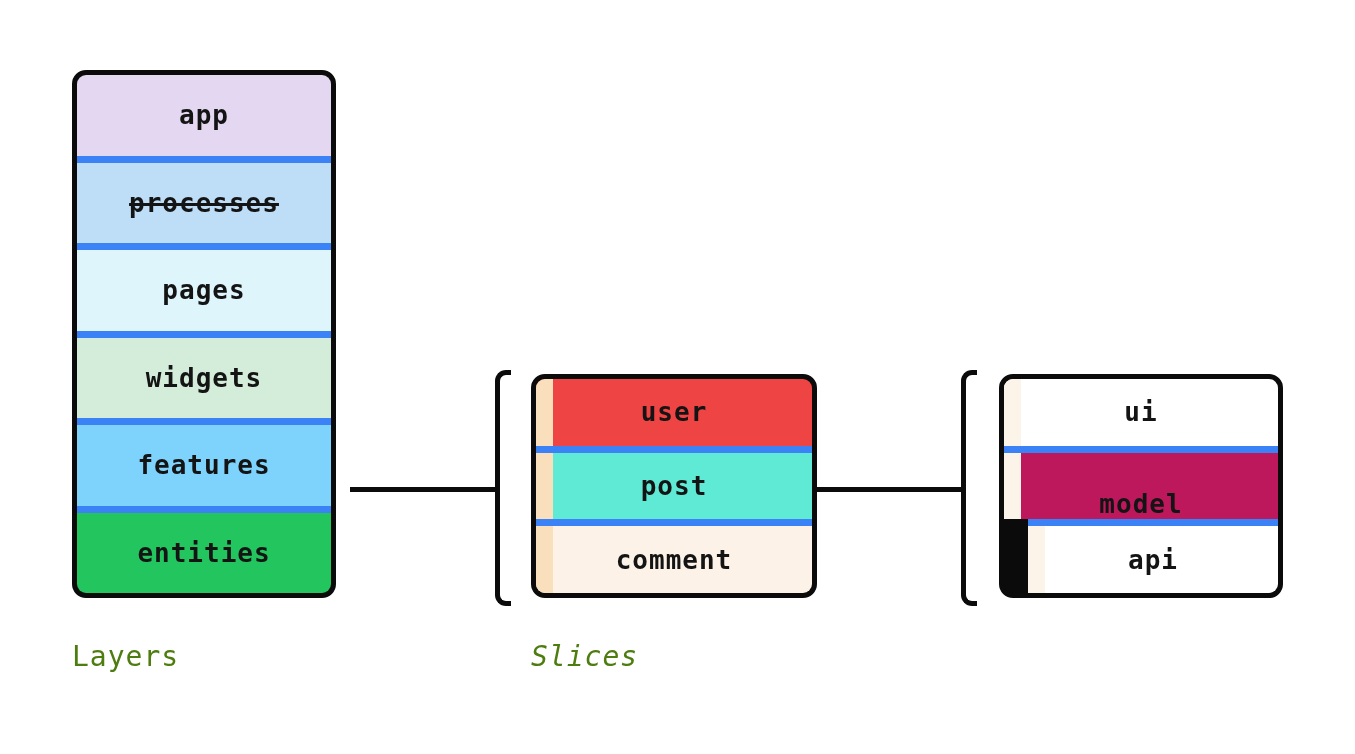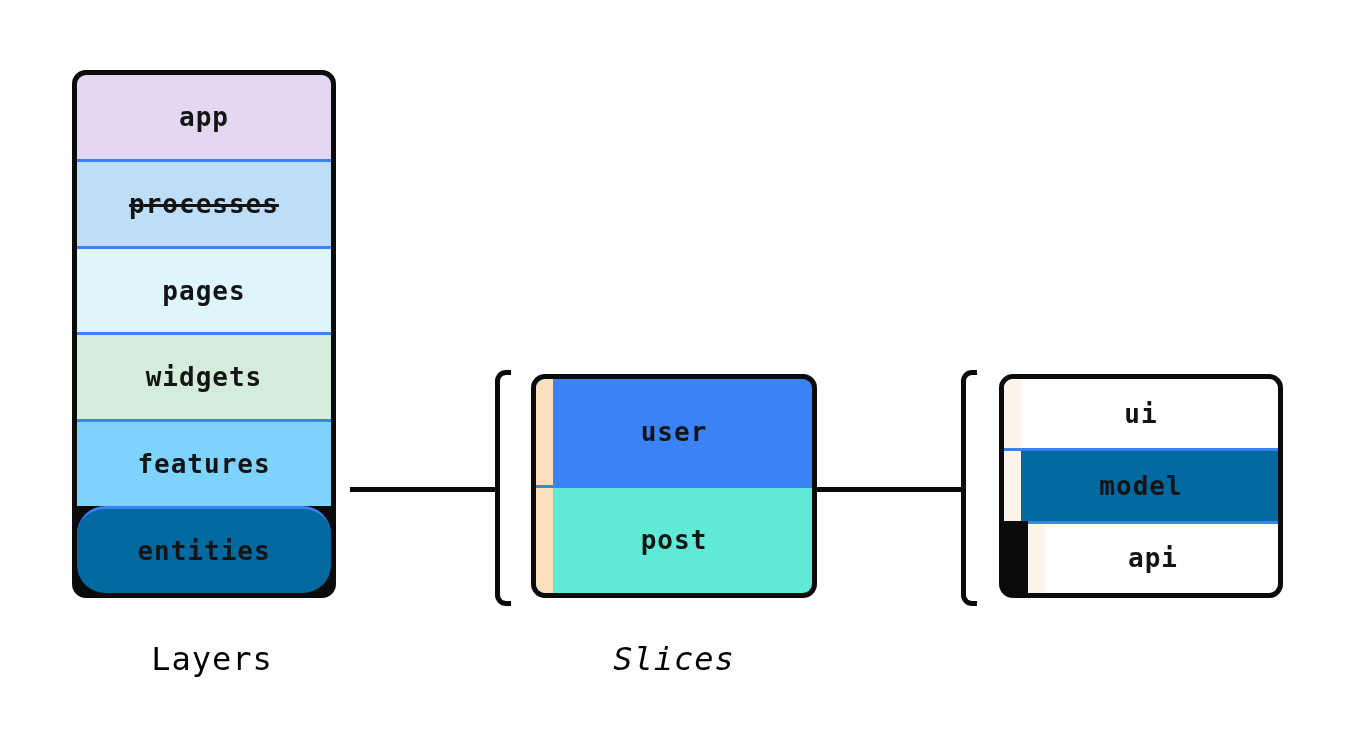--- a/index.html
+++ b/index.html
@@ -27,21 +27,21 @@
     box-sizing: border-box;
   }
   .row {
     position: relative;
     flex: 1;
     display: flex;
     align-items: center;
     justify-content: center;
     background: #ffffff;
   }
-  .row + .row { border-top: 3px solid #3b82f6; }
+  .row + .row { border-top: 7px solid #3b82f6; }
   .row-label {
     font-size: 26px;
     font-weight: bold;
     color: #141414;
     letter-spacing: 1px;
     position: relative;
     z-index: 2;
   }
   .strike { text-decoration: line-through; text-decoration-thickness: 2.5px; }
   .accent-strip {
@@ -73,24 +73,24 @@
     position: absolute;
     height: 5px;
     background: #0b0b0b;
     top: 487px;
   }
   #connector-1 { left: 350px; width: 147px; }
   #connector-2 { left: 815px; width: 148px; }
   
   .group-label {
     position: absolute;
-    text-align: center;
-    font-size: 32px;
+    text-align: left;
+    font-size: 28px;
     font-weight: normal;
-    color: #000000;
+    color: #4d7c0f;
     letter-spacing: 1px;
   }
   #layers-label   { left: 72px;  top: 640px; width: 280px; }
   #slices-label   { left: 531px; top: 640px; width: 286px; font-style: italic; }
   #segments-label { left: 999px; top: 640px; width: 284px; }
 </style>
 </head>
 <body>
 
 <div class="canvas">
@@ -104,50 +104,54 @@
     </div>
     <div class="row" style="background: rgb(223, 245, 252); text-align: right;">
       <span class="row-label">pages</span>
     </div>
     <div class="row" style="background: rgb(211, 237, 218);">
       <span class="row-label">widgets</span>
     </div>
     <div class="row" style="background: #7dd3fc;">
       <span class="row-label">features</span>
     </div>
-    <div class="row" style="background: #0369a1; border-radius: 28px;">
+    <div class="row" style="background: #22c55e;">
       <span class="row-label">entities</span>
     </div>
   </div>
 
   <div class="connector" id="connector-1"></div>
 
   <div class="bracket" id="slices-bracket"></div>
 
   <div class="stack" id="slices-stack">
-    <div class="row" style="background: #3b82f6;">
+    <div class="row" style="background: #ef4444;">
       <span class="accent-strip" style="background: rgb(250, 223, 189);"></span>
       <span class="row-label">user</span>
     </div>
     <div class="row" style="background: #5eead4;">
       <span class="accent-strip" style="background: rgb(250, 223, 189);"></span>
       <span class="row-label">post</span>
+    </div>
+    <div class="row" style="background: rgb(253, 242, 231);">
+      <span class="accent-strip" style="background: rgb(250, 223, 189);"></span>
+      <span class="row-label">comment</span>
     </div>
   </div>
 
   <div class="connector" id="connector-2"></div>
 
   <div class="bracket" id="segments-bracket"></div>
 
   <div class="stack" id="segments-stack">
     <div class="row" style="background: rgb(255, 255, 255);">
       <span class="accent-strip" style="background: rgb(253, 244, 233);"></span>
       <span class="row-label">ui</span>
     </div>
-    <div class="row" style="background: #0369a1;">
+    <div class="row" style="background: #be185d; align-items: flex-end;">
       <span class="accent-strip" style="background: rgb(253, 244, 233);"></span>
       <span class="row-label">model</span>
     </div>
     <div class="row" style="background: rgb(255, 255, 255); margin-left: 24px;">
       <span class="accent-strip" style="background: rgb(253, 244, 233);"></span>
       <span class="row-label">api</span>
     </div>
   </div>
 
   <div class="group-label" id="layers-label">Layers</div>

